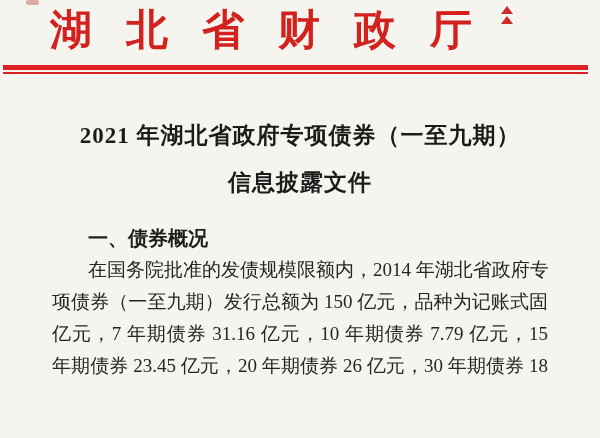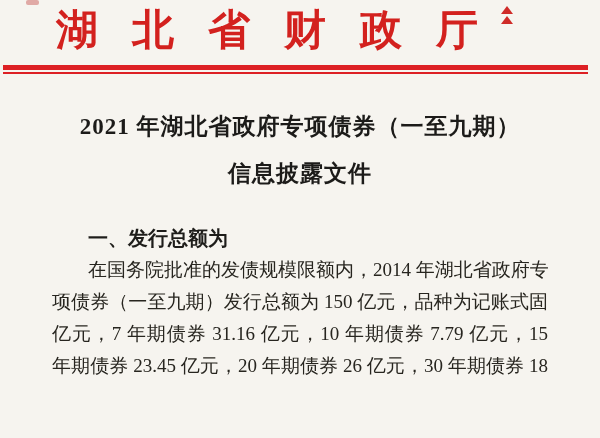--- a/index.html
+++ b/index.html
@@ -11,23 +11,23 @@
     height: 438px;
     position: relative;
     overflow: hidden;
     background: #f6f4ef;
     font-family: "Liberation Serif", "DejaVu Serif", serif;
     color: #26241e;
   }
   .letterhead {
     position: absolute;
     top: 1px;
-    left: 4px;
+    left: 16px;
     width: 508px;
-    text-align: right;
+    text-align: left;
     font-size: 42px;
     line-height: 58px;
     font-weight: bold;
     color: #d3211e;
     letter-spacing: 34px;
     text-indent: 34px;
     white-space: nowrap;
   }
   .rule-thick {
     position: absolute;
@@ -40,21 +40,21 @@
   .rule-thin {
     position: absolute;
     top: 72px;
     left: 3px;
     width: 585px;
     height: 2px;
     background: #dd2024;
   }
   .doc-title {
     position: absolute;
-    top: 103px;
+    top: 112px;
     left: 0;
     width: 600px;
     text-align: center;
     font-size: 23px;
     font-weight: bold;
     line-height: 47px;
     color: #1c1b19;
     letter-spacing: 1px;
   }
   .content {
@@ -117,18 +117,18 @@
 
 <div class="rule-thick"></div>
 <div class="rule-thin"></div>
 
 <div class="doc-title">
   <div>2021 年湖北省政府专项债券（一至九期）</div>
   <div>信息披露文件</div>
 </div>
 
 <div class="content">
-  <div class="section-heading">一、发行总额为</div>
+  <div class="section-heading">一、债券概况</div>
   <div class="para-line first">在国务院批准的发债规模限额内，2014 年湖北省政府专</div>
   <div class="para-line">项债券（一至九期）发行总额为 150 亿元，品种为记账式固</div>
   <div class="para-line">亿元，7 年期债券 31.16 亿元，10 年期债券 7.79 亿元，15</div>
   <div class="para-line">年期债券 23.45 亿元，20 年期债券 26 亿元，30 年期债券 18</div>
 </div>
 
 </body></html>

